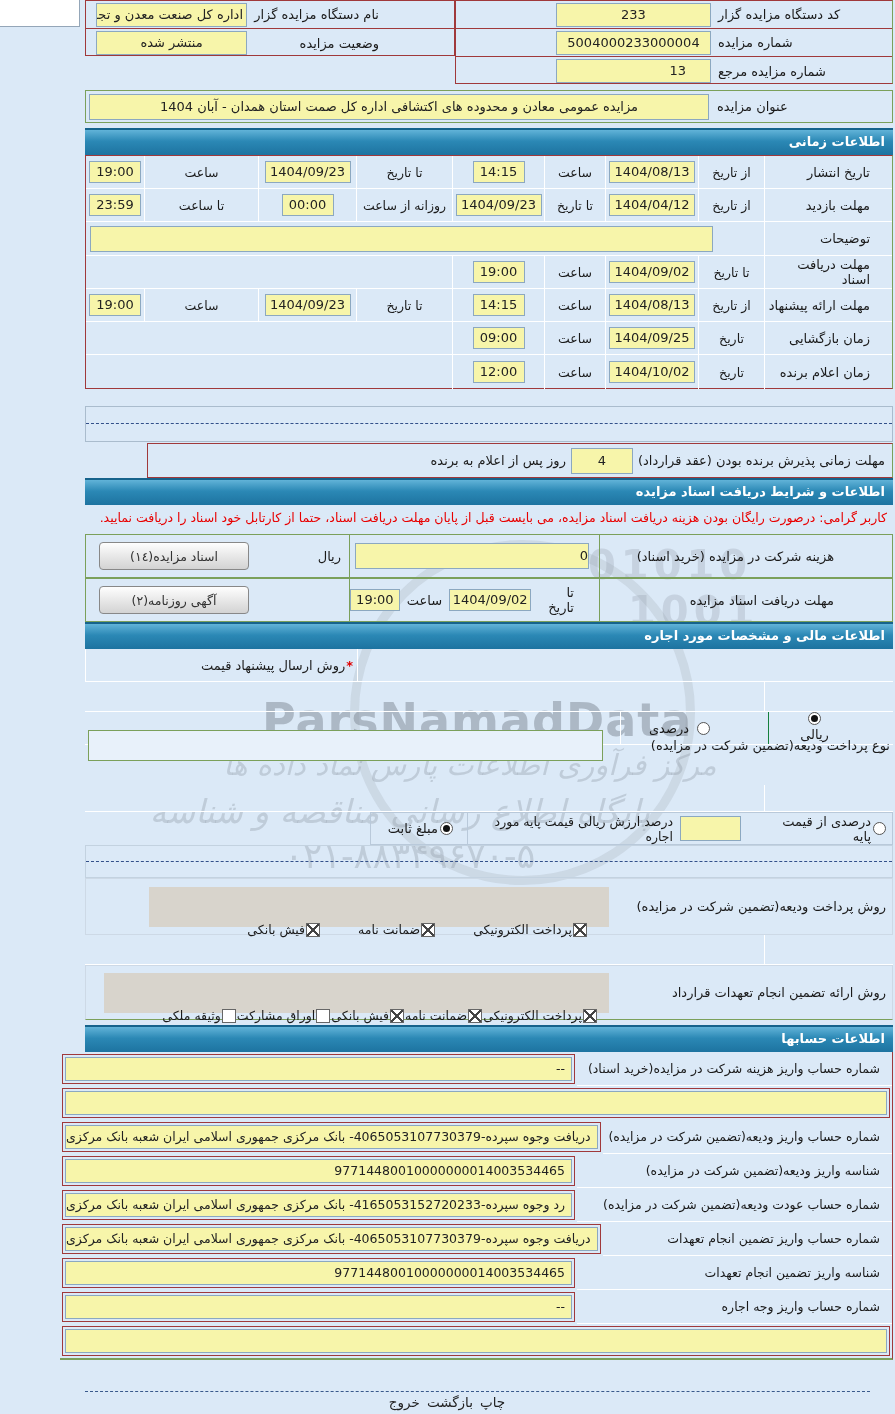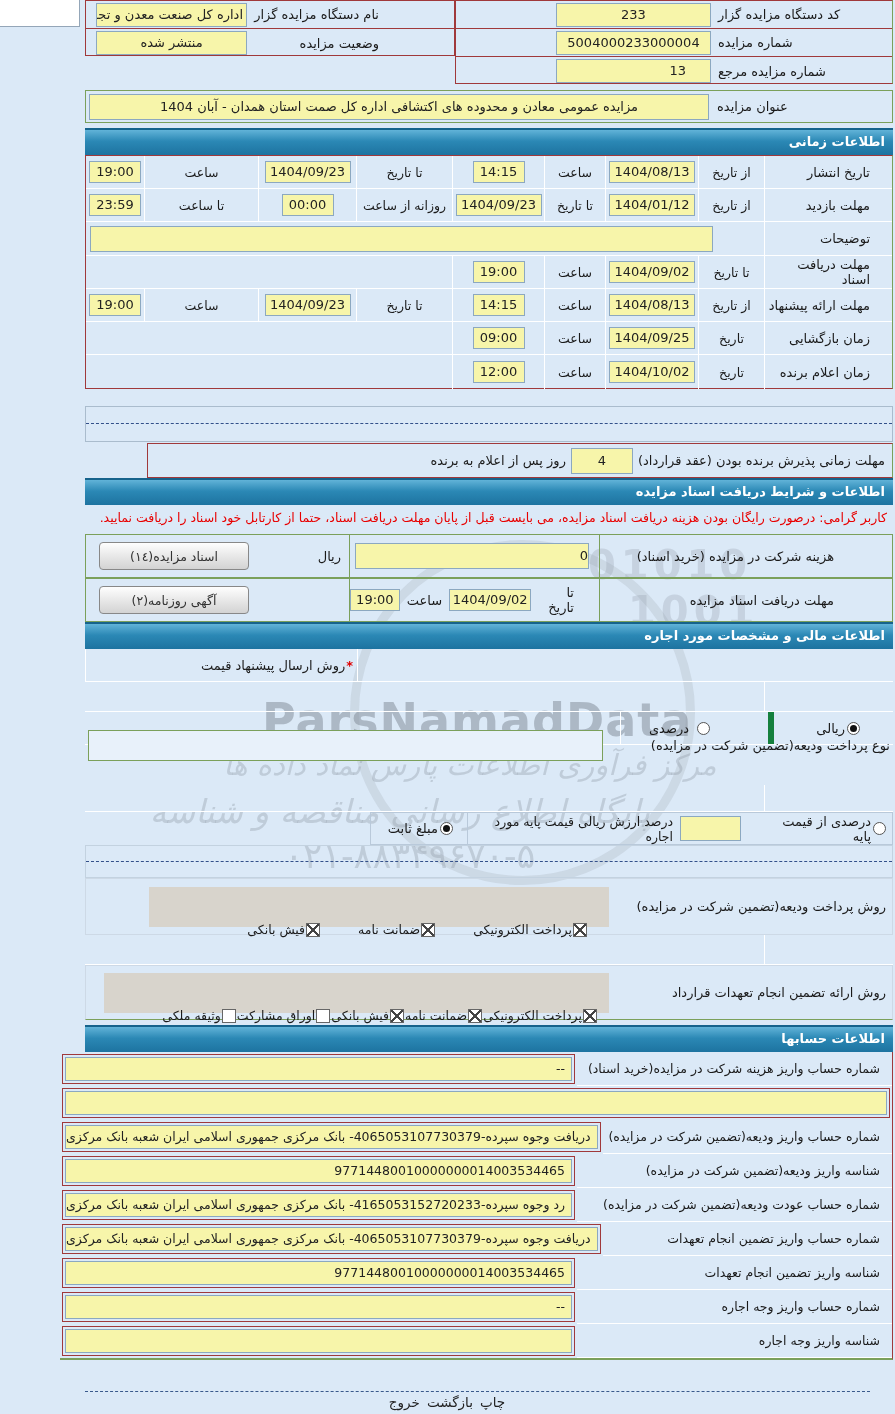--- a/index.html
+++ b/index.html
@@ -91,21 +91,21 @@
 
   
   .send-row{left:85px;top:649px;width:808px;height:33px;display:flex;border-bottom:1px solid #fff;}
   .send-label{width:273px;margin-right:535px;display:flex;align-items:center;justify-content:flex-start;
               padding-right:4px;border-left:1px solid #fff;border-right:1px solid #fff;}
   .req{color:#e00000;font-weight:bold;margin-left:1px;}
   .empty-row{left:85px;width:808px;border-bottom:1px solid #fff;}
   .er1{top:682px;height:30px;}.er2{top:785px;height:27px;}.er3{top:935px;height:30px;}
   .stub{position:absolute;right:128px;top:0;bottom:0;border-left:1px solid #fff;width:0;}
   .radio-row{left:85px;top:712px;width:808px;height:33px;display:flex;border-bottom:1px solid #fff;}
-  .cell-rial{width:125px;display:flex;align-items:center;justify-content:flex-start;padding-right:33px;gap:2px;border-left:6px solid #15803d;}
+  .cell-rial{width:125px;display:flex;align-items:center;justify-content:flex-start;padding-right:33px;gap:2px;border-left:1px solid #15803d;flex-direction:column;}
   .cell-percent{width:148px;display:flex;align-items:center;justify-content:flex-start;padding-right:58px;gap:8px;border-left:1px solid #fff;}
   .cell-rest{flex:1;}
   .dep-type-row{left:85px;top:725px;width:808px;height:40px;display:flex;align-items:center;}
   .dt-label{width:288px;display:flex;align-items:center;justify-content:flex-start;padding-right:3px;}
   .dt-fieldwrap{flex:1;height:100%;display:flex;align-items:center;}
   .dt-field{flex:1;height:31px;margin:0 2px 0 3px;background:#e8f1fa;border:1px solid #7ba05b;}
   .bp-row{left:370px;top:812px;width:523px;height:33px;border:1px solid #b9c9da;display:flex;}
   .bp-right{width:424px;display:flex;align-items:center;justify-content:flex-start;padding-right:6px;gap:2px;}
   .bp-left{flex:1;display:flex;align-items:center;justify-content:flex-start;padding-right:14px;gap:2px;border-right:1px solid #b9c9da;}
   .bp-input{width:62px;height:25px;margin:0 20px 0 5px;}
@@ -213,21 +213,21 @@
         </div>
       <div class="t-cell w-sub4">ساعت</div>
       <div class="t-cell w-rest">
           <div class="yellow f-time">19:00</div>
         </div>
     </div>
     <div class="t-row">
       <div class="t-cell t-label">مهلت بازدید</div>
       <div class="t-cell w-sub">از تاریخ</div>
       <div class="t-cell w-date">
-          <div class="yellow f-date">1404/01/12</div>
+          <div class="yellow f-date">1404/04/12</div>
         </div>
       <div class="t-cell w-sub2">تا تاریخ</div>
       <div class="t-cell w-time">
           <div class="yellow f-date">1404/09/23</div>
         </div>
       <div class="t-cell w-sub3">روزانه از ساعت</div>
       <div class="t-cell w-date2">
           <div class="yellow f-time">00:00</div>
         </div>
       <div class="t-cell w-sub4">تا ساعت</div>
@@ -484,21 +484,20 @@
           <div class="yellow acc-field">97714480010000000014003534465</div>
         </div>
     </div>
     <div class="acc-row">
       <div class="acc-label">شماره حساب واریز وجه اجاره</div>
       <div class="acc-valwrap">
           <div class="yellow acc-field">--</div>
         </div>
     </div>
     <div class="acc-row">
-      <div class="acc-label">شناسه واریز وجه اجاره</div>
       <div class="acc-valwrap">
           <div class="yellow acc-field"></div>
         </div>
     </div>
   </div>
 
   <div class="abs footer-dash"></div>
   <div class="abs footer-links">
     <span>چاپ</span>
     <span>بازگشت</span>

